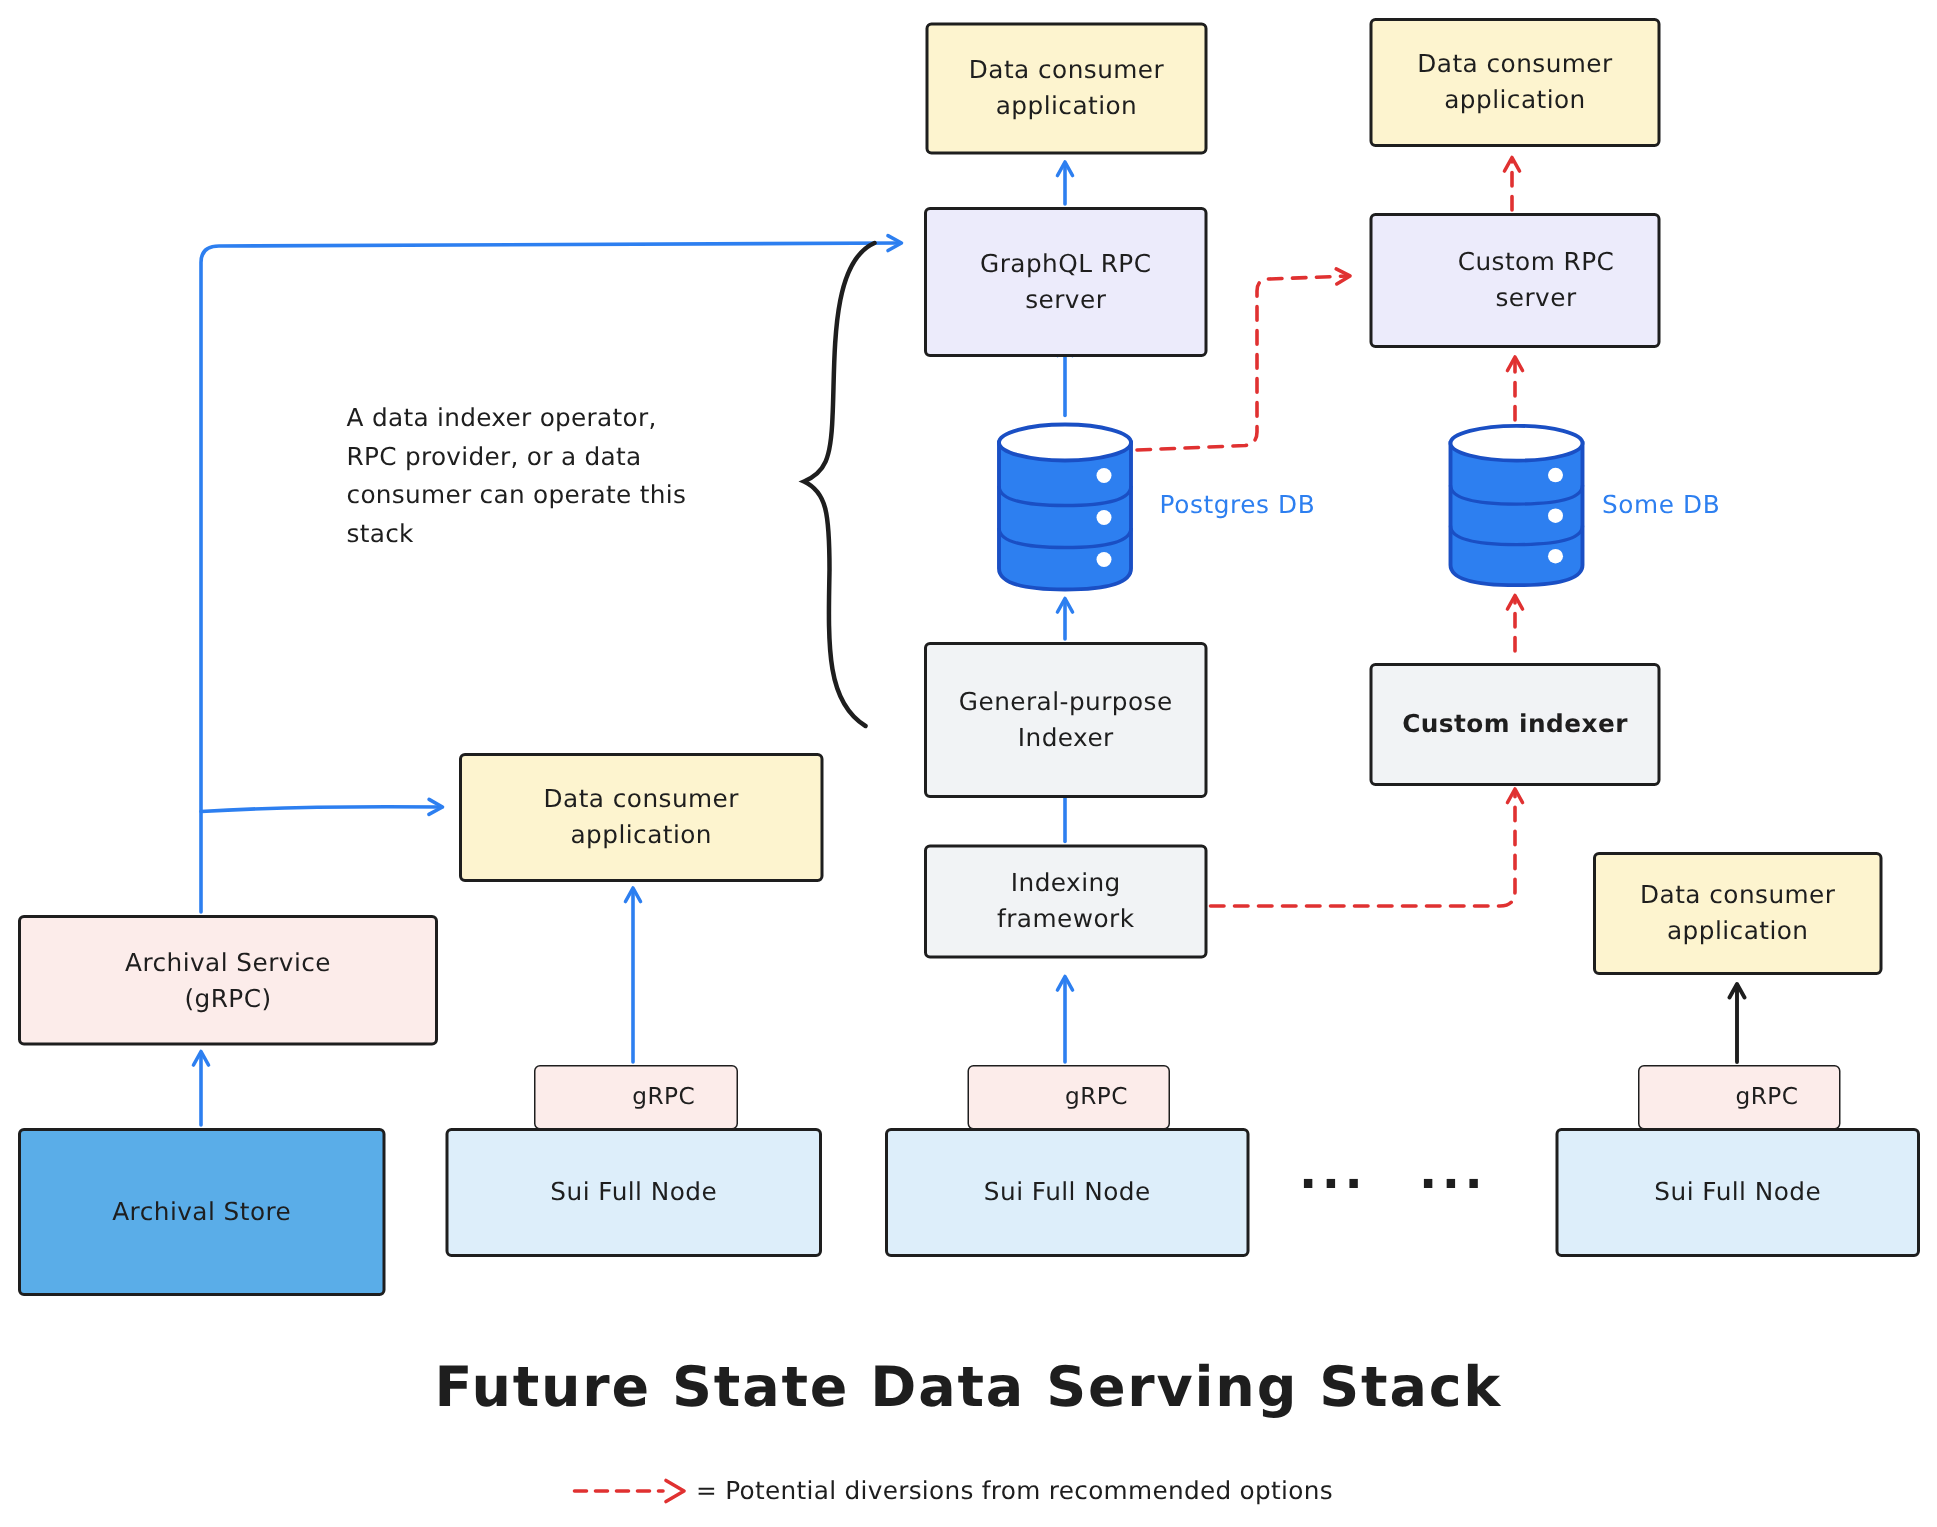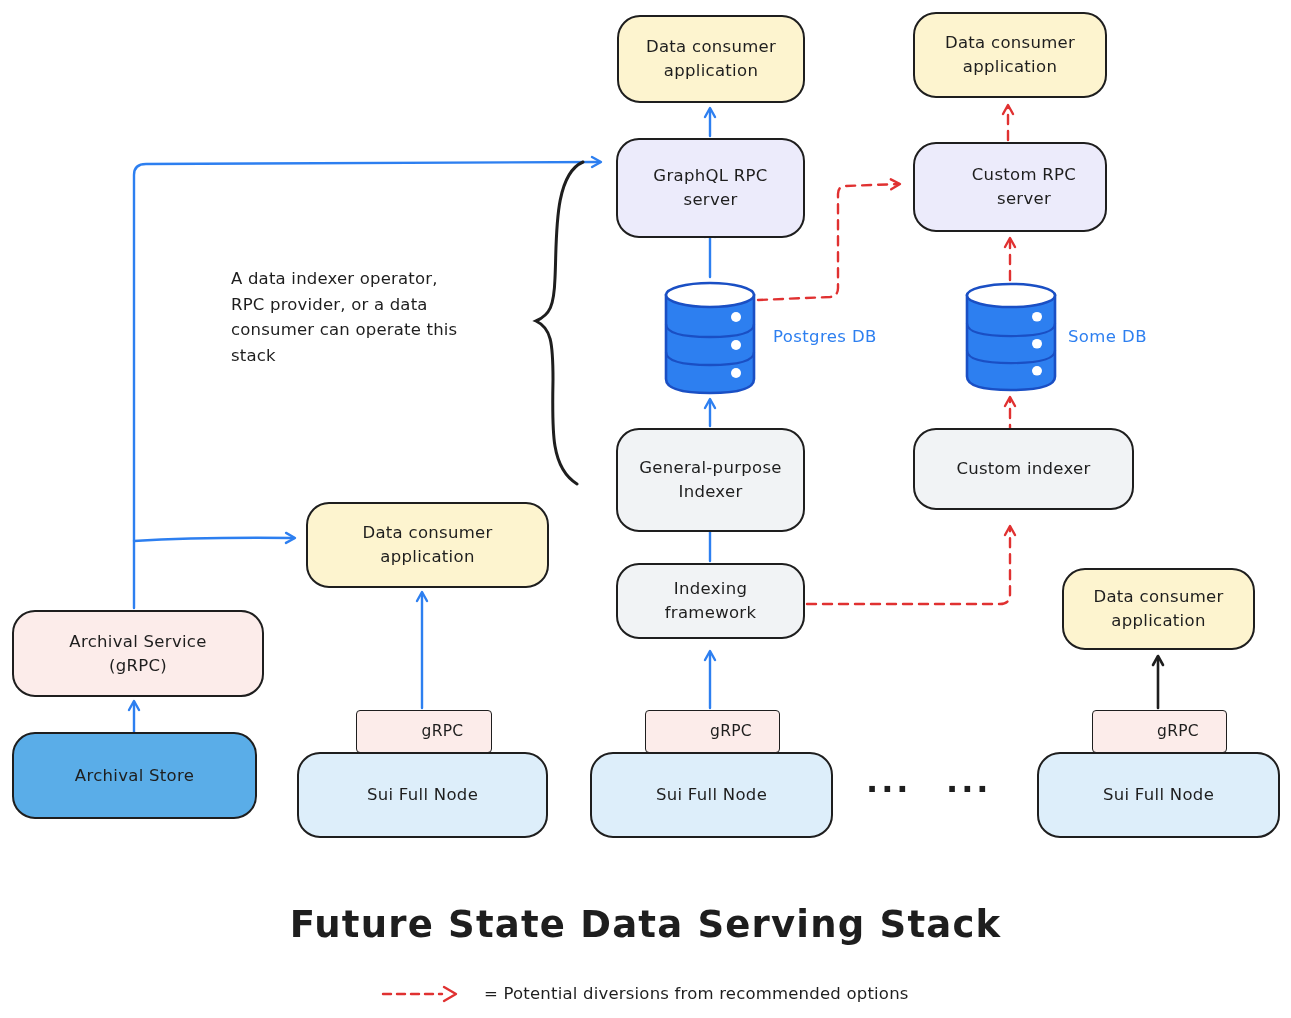--- a/index.html
+++ b/index.html
@@ -12,21 +12,21 @@
   svg.edges { position:absolute; left:0; top:0; width:1291px; height:1018px; pointer-events:none; }
   .edge-blue  { stroke:var(--blue-arrow); fill:none; stroke-width:2.4; stroke-linecap:round; }
   .edge-red   { stroke:var(--red-arrow);  fill:none; stroke-width:2.4; stroke-linecap:round; stroke-dasharray:9 7; }
   .edge-black { stroke:var(--ink);        fill:none; stroke-width:2.6; stroke-linecap:round; }
   .brace      { stroke:var(--ink);        fill:none; stroke-width:3;   stroke-linecap:round; }
   .mk-blue  { stroke:var(--blue-arrow); fill:none; stroke-width:2.4; stroke-linecap:round; stroke-linejoin:round; }
   .mk-red   { stroke:var(--red-arrow);  fill:none; stroke-width:2.4; stroke-linecap:round; stroke-linejoin:round; }
   .mk-black { stroke:var(--ink);        fill:none; stroke-width:2.6; stroke-linecap:round; stroke-linejoin:round; }
 
   .node {
-    position:absolute; border:2px solid var(--ink); border-radius:23px;
+    position:absolute; border:2px solid var(--ink); border-radius:4px;
     display:flex; align-items:center; justify-content:center; text-align:center;
     font-size:16.5px; line-height:1.45; letter-spacing:.3px; white-space:pre-line;
     color:var(--ink);
   }
   .yellow    { background:var(--yellow); }
   .lavender  { background:var(--lavender); }
   .gray      { background:var(--gray); }
   .pink      { background:var(--pink); }
   .bluebox   { background:var(--blue-box); }
   .lightblue { background:var(--lightblue); }
@@ -47,21 +47,21 @@
     font-size:16.5px; line-height:1.55; white-space:pre-line; letter-spacing:.2px;
   }
   .ellipsis {
     position:absolute; font-size:32px; font-weight:bold; letter-spacing:3px; color:var(--ink);
   }
   .title {
     position:absolute; left:0; top:903px; width:1291px; text-align:center;
     font-size:37px; font-weight:bold; letter-spacing:1.2px; color:var(--ink);
   }
   .legend {
-    position:absolute; left:380px; top:984px; display:flex; align-items:center; gap:24px;
+    position:absolute; left:380px; top:984px; display:flex; align-items:center; gap:4px;
   }
   .legend-text { font-size:16.5px; letter-spacing:.2px; color:var(--ink); }
 </style>
 </head>
 <body>
 
 <div class="canvas">
 
   <svg class="edges">
     <defs>
@@ -119,30 +119,30 @@
   <div class="node yellow" style="left:617px; top:15px; width:188px; height:88px;">Data consumer
 application</div>
   <div class="node yellow" style="left:913px; top:12px; width:194px; height:86px;">Data consumer
 application</div>
   <div class="node lavender" style="left:616px; top:138px; width:189px; height:100px;">GraphQL RPC
 server</div>
   <div class="node lavender" style="left:913px; top:142px; width:194px; height:90px;padding-left:28px;">Custom RPC
 server</div>
   <div class="node gray" style="left:616px; top:428px; width:189px; height:104px;">General-purpose
 Indexer</div>
-  <div class="node gray" style="left:913px; top:428px; width:221px; height:82px;">Custom indexer</div>
+  <div class="node gray" style="left:913px; top:442px; width:194px; height:82px;font-weight:bold;">Custom indexer</div>
   <div class="node gray" style="left:616px; top:563px; width:189px; height:76px;">Indexing
 framework</div>
   <div class="node yellow" style="left:306px; top:502px; width:243px; height:86px;">Data consumer
 application</div>
   <div class="node yellow" style="left:1062px; top:568px; width:193px; height:82px;">Data consumer
 application</div>
-  <div class="node pink" style="left:12px; top:610px; width:252px; height:87px;">Archival Service
+  <div class="node pink" style="left:12px; top:610px; width:280px; height:87px;">Archival Service
 (gRPC)</div>
-  <div class="node bluebox" style="left:12px; top:732px; width:245px; height:87px;">Archival Store</div>
+  <div class="node bluebox" style="left:12px; top:752px; width:245px; height:112px;">Archival Store</div>
 
   <div class="node pink grpc" style="left:356px; top:710px; width:136px; height:43px;">gRPC</div>
   <div class="node pink grpc" style="left:645px; top:710px; width:135px; height:43px;">gRPC</div>
   <div class="node pink grpc" style="left:1092px; top:710px; width:135px; height:43px;">gRPC</div>
 
   <div class="node lightblue" style="left:297px; top:752px; width:251px; height:86px;">Sui Full Node</div>
   <div class="node lightblue" style="left:590px; top:752px; width:243px; height:86px;">Sui Full Node</div>
   <div class="node lightblue" style="left:1037px; top:752px; width:243px; height:86px;">Sui Full Node</div>
 
   <div class="dblabel" style="left:773px; top:327px;">Postgres DB</div>

